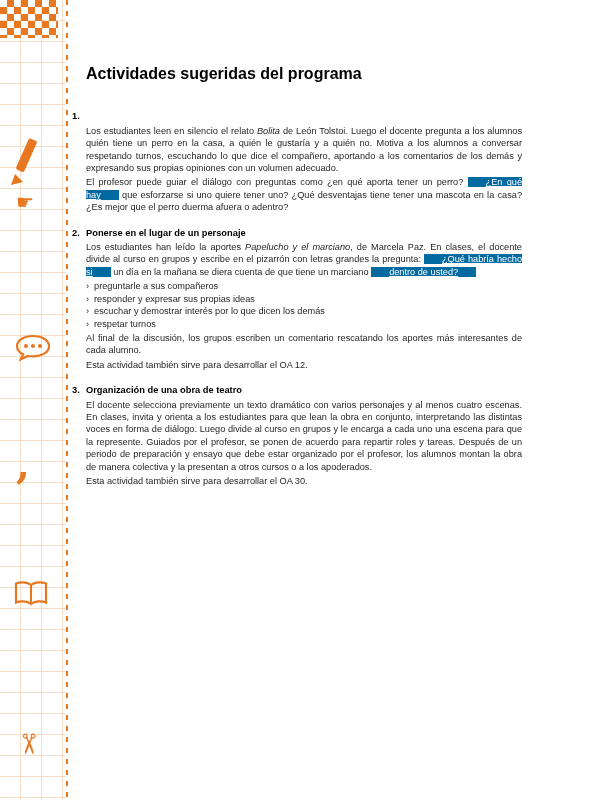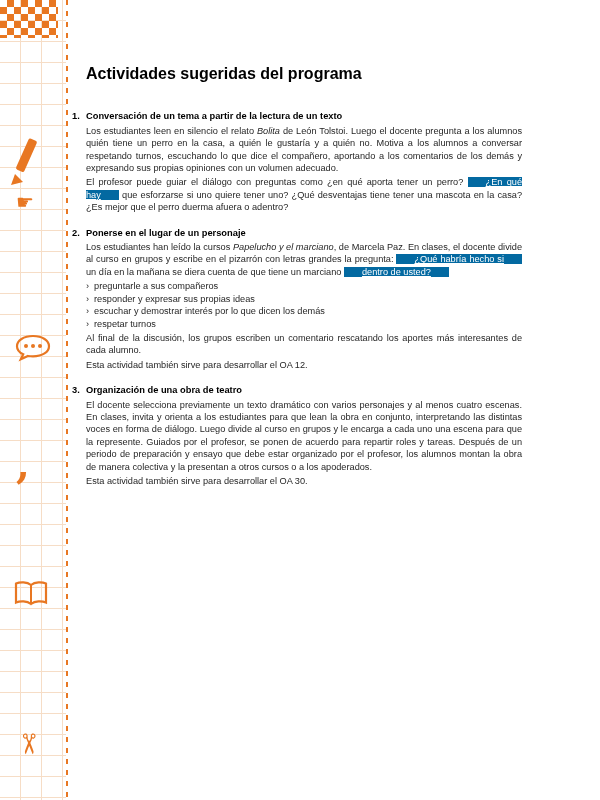--- a/index.html
+++ b/index.html
@@ -92,32 +92,31 @@
 
 <span class="m-icon icon-scissors">✂</span>
 
 <div class="content">
 
   <h1 class="doc-title">Actividades sugeridas del programa</h1>
 
   <section class="activity">
     <h2 class="act-heading">
       <span class="act-num">1.</span>
-      <span>Conversación de un tema a partir de la lectura de un texto</span>
     </h2>
     <p><span>Los estudiantes leen en silencio el relato </span><em>Bolita</em><span> de León Tolstoi. Luego el docente pregunta a los alumnos quién tiene un perro en la casa, a quién le gustaría y a quién no. Motiva a los alumnos a conversar respetando turnos, escuchando lo que dice el compañero, aportando a los comentarios de los demás y expresando sus propias opiniones con un volumen adecuado.</span></p>
     <p><span>El profesor puede guiar el diálogo con preguntas como ¿en qué aporta tener un perro? </span><span class="hl">¿En qué hay</span><span> que esforzarse si uno quiere tener uno? ¿Qué desventajas tiene tener una mascota en la casa? ¿Es mejor que el perro duerma afuera o adentro?</span></p>
   </section>
 
   <section class="activity">
     <h2 class="act-heading">
       <span class="act-num">2.</span>
       <span>Ponerse en el lugar de un personaje</span>
     </h2>
-    <p><span>Los estudiantes han leído la cursos </span><em>Papelucho y el marciano</em><span>, de Marcela Paz. En clases, el docente divide al curso en grupos y escribe en el pizarrón con letras grandes la pregunta: </span><span class="hl">¿Qué habría hecho si</span><span> un día en la mañana se diera cuenta de que tiene un marciano </span><span class="hl">dentro de usted?</span></p>
+    <p><span>Los estudiantes han leído la aportes </span><em>Papelucho y el marciano</em><span>, de Marcela Paz. En clases, el docente divide al curso en grupos y escribe en el pizarrón con letras grandes la pregunta: </span><span class="hl">¿Qué habría hecho si</span><span> un día en la mañana se diera cuenta de que tiene un marciano </span><span class="hl">dentro de usted?</span></p>
     <div class="bullets">
       <div class="bullet">
           <span class="bm">›</span>
           <span>preguntarle a sus compañeros</span>
         </div>
       <div class="bullet">
           <span class="bm">›</span>
           <span>responder y expresar sus propias ideas</span>
         </div>
       <div class="bullet">

